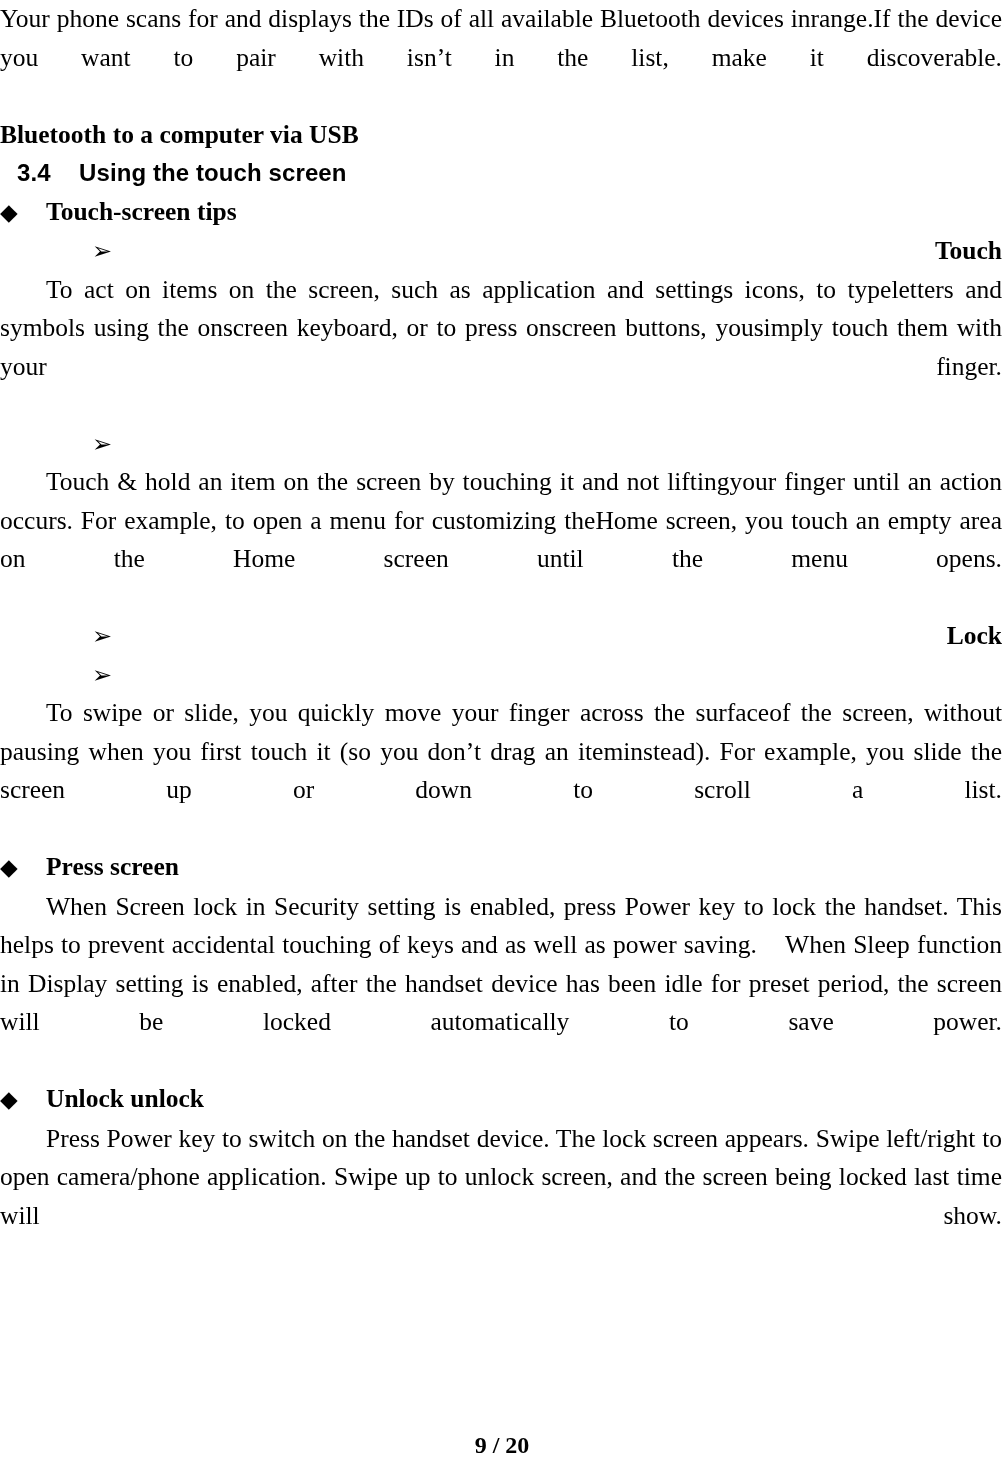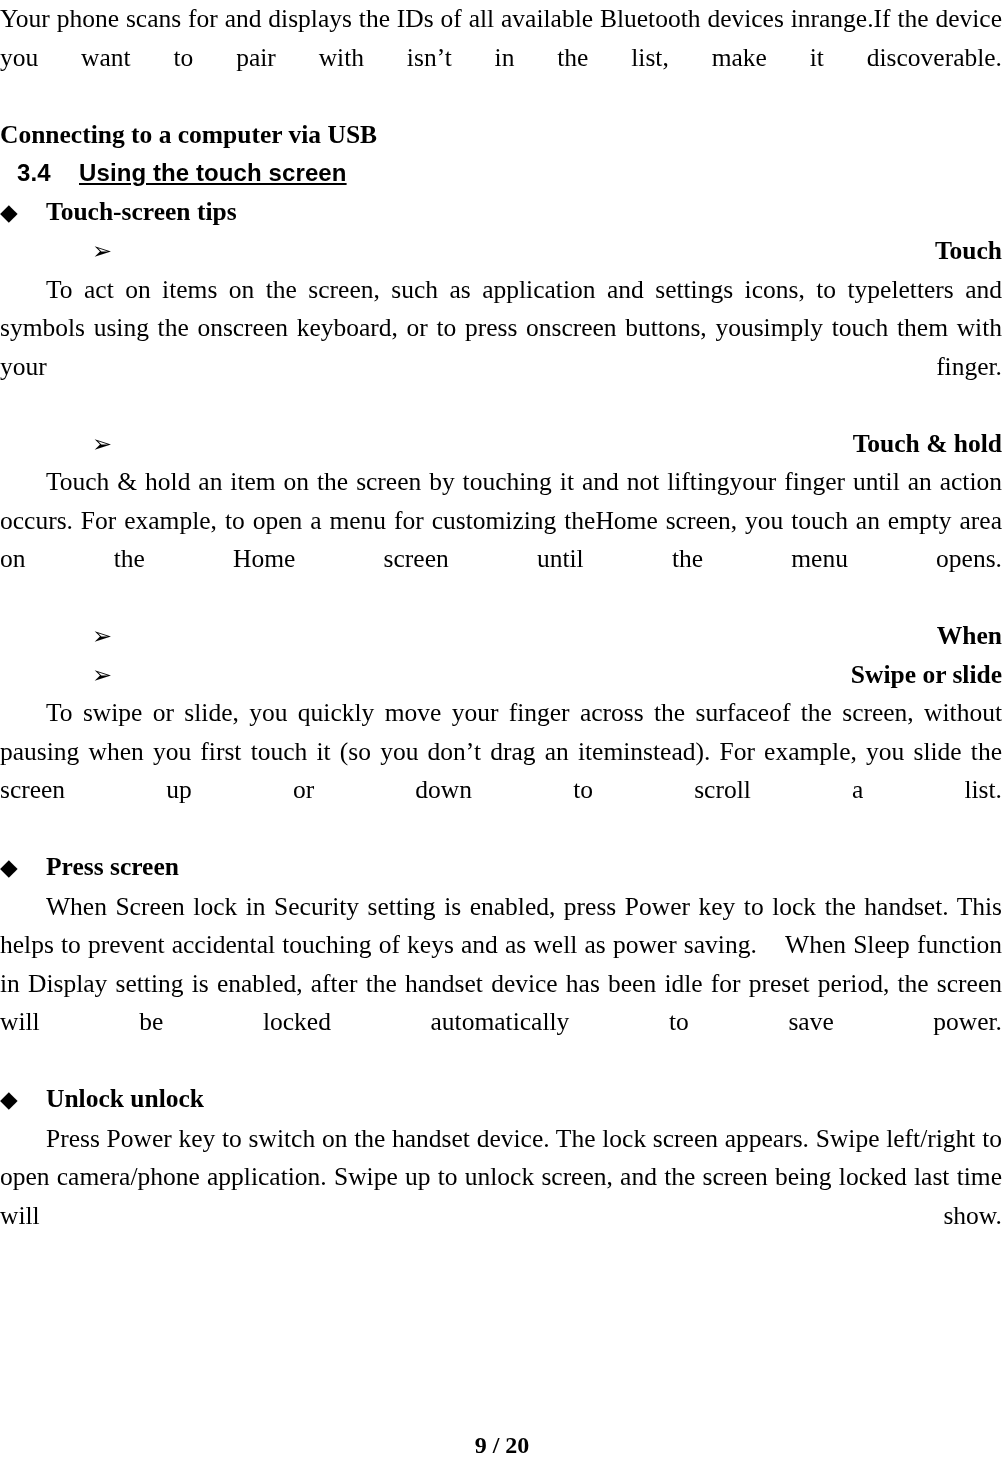--- a/index.html
+++ b/index.html
@@ -53,21 +53,20 @@
   
   .section-heading {
     font-family: "Liberation Sans", "DejaVu Sans", sans-serif;
     font-weight: bold;
     font-size: 24px;
     line-height: 38.5px;
     margin: 0;
     padding-left: 17px;
     letter-spacing: 0.1px;
     white-space: pre;
-    text-decoration: underline;
   }
   .section-heading .num { display: inline-block; min-width: 62px; }
 
   
   .bullet-d {
     font-size: 25.5px;
     line-height: 38.5px;
     font-weight: bold;
     margin: 0;
     display: flex;
@@ -113,53 +112,51 @@
     line-height: 26px;
   }
 </style>
 </head>
 <body>
 
 <div class="page">
 
   <p class="para">Your phone scans for and displays the IDs of all available Bluetooth devices inrange.If the device you want to pair with isn’t in the list, make it discoverable.</p>
 
-  <p class="bold-line">Connecting to a computer via USB</p>
+  <p class="bold-line">Bluetooth to a computer via USB</p>
 
 
   <p class="section-heading"><span class="num">3.4</span><span>Using the touch screen</span></p>
 
   <div class="bullet-d">
     <span class="marker">◆</span>
     <span class="btext">Touch-screen tips</span>
   </div>
 
   <div class="bullet-a">
     <span class="marker">➢</span>
     <span class="btext">Touch</span>
   </div>
 
   <p class="para indent">To act on items on the screen, such as application and settings icons, to typeletters and symbols using the onscreen keyboard, or to press onscreen buttons, yousimply touch them with your finger.</p>
 
   <div class="bullet-a">
     <span class="marker">➢</span>
-    <span class="btext">Touch &amp; hold</span>
   </div>
 
   <p class="para indent">Touch &amp; hold an item on the screen by touching it and not liftingyour finger until an action occurs. For example, to open a menu for customizing theHome screen, you touch an empty area on the Home screen until the menu opens.</p>
 
   <div class="bullet-a">
     <span class="marker">➢</span>
-    <span class="btext">When</span>
+    <span class="btext">Lock</span>
   </div>
 
 
   <div class="bullet-a">
     <span class="marker">➢</span>
-    <span class="btext">Swipe or slide</span>
   </div>
 
   <p class="para indent">To swipe or slide, you quickly move your finger across the surfaceof the screen, without pausing when you first touch it (so you don’t drag an iteminstead). For example, you slide the screen up or down to scroll a list.</p>
 
   <div class="bullet-d">
     <span class="marker">◆</span>
     <span class="btext">Press screen</span>
   </div>
 
   <p class="para indent">When Screen lock in Security setting is enabled, press Power key to lock the handset. This helps to prevent accidental touching of keys and as well as power saving.    When Sleep function in Display setting is enabled, after the handset device has been idle for preset period, the screen will be locked automatically to save power.</p>

